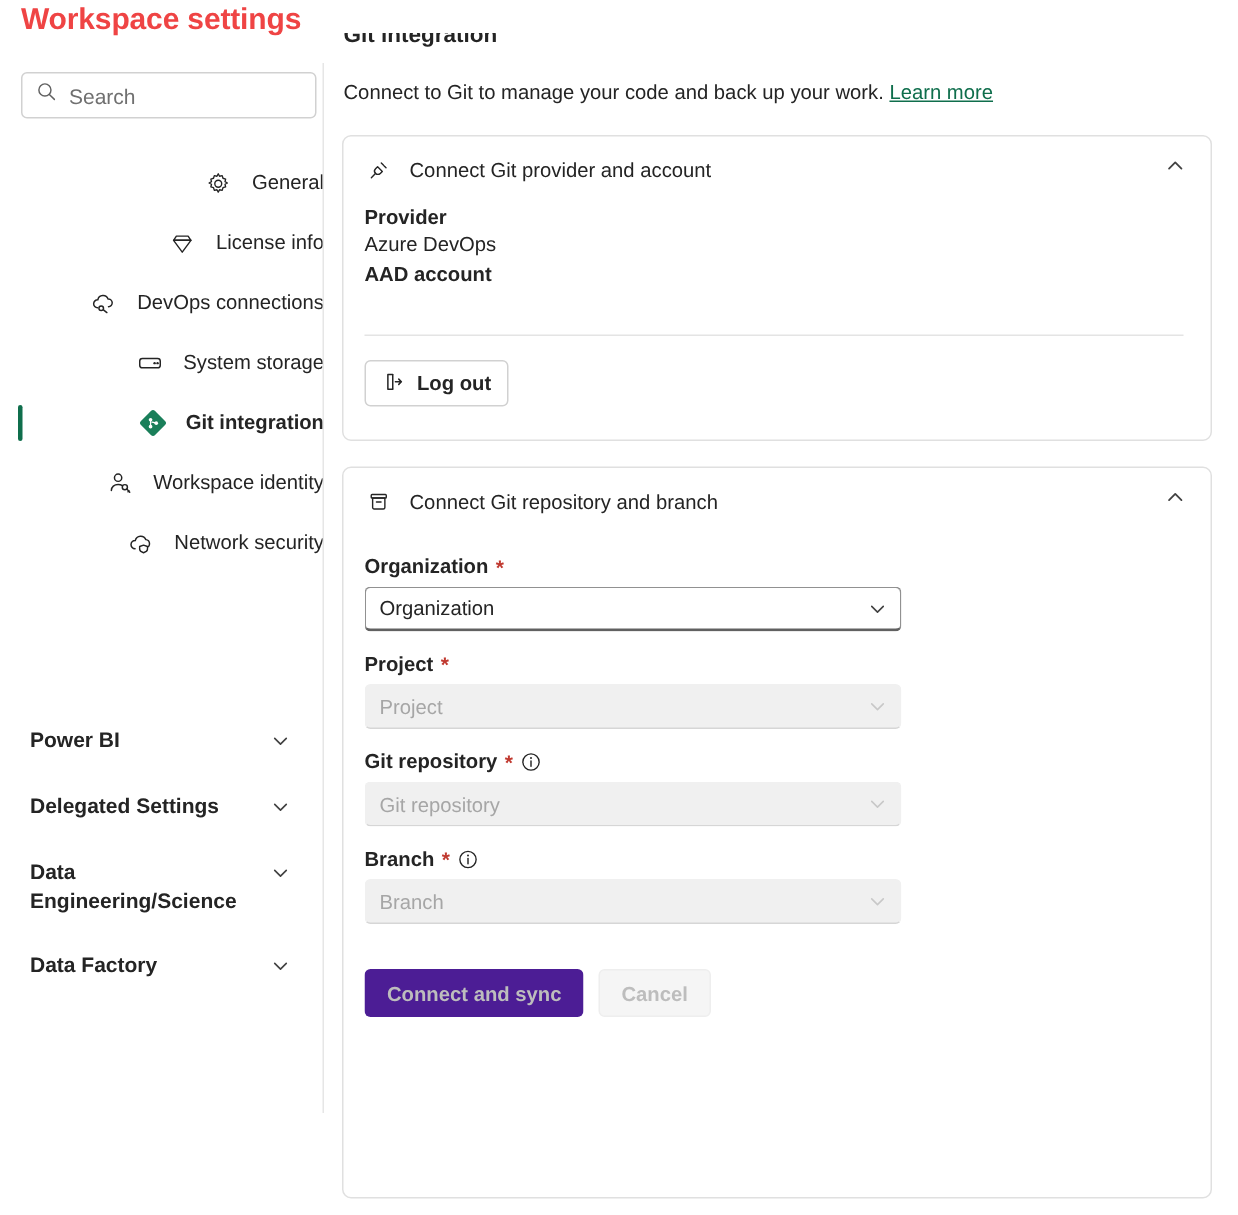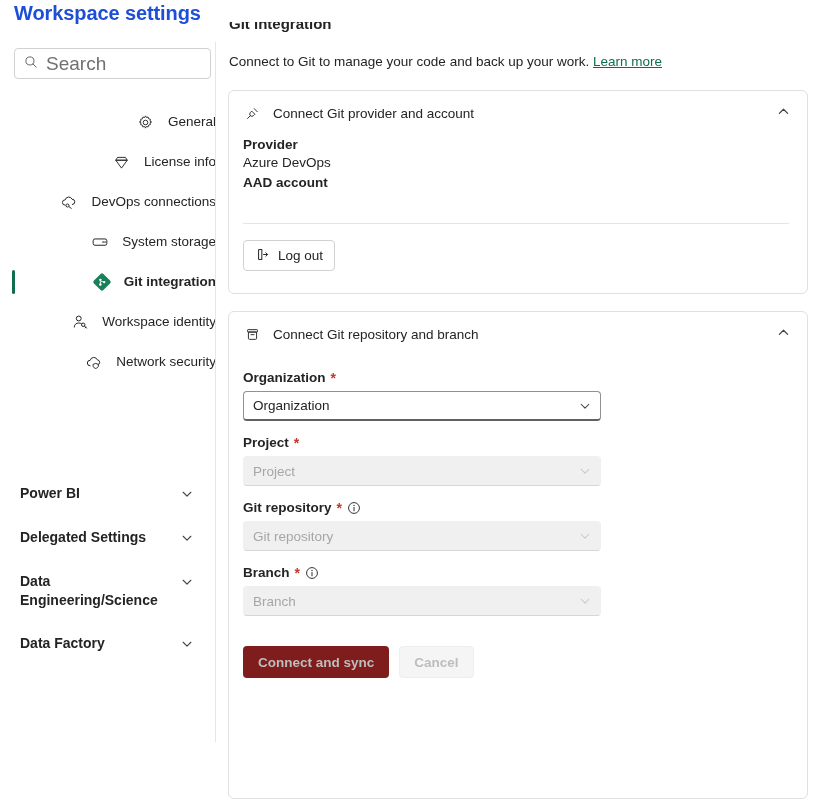--- a/index.html
+++ b/index.html
@@ -13,21 +13,21 @@
   }
   .app { position: relative; width: 825px; height: 810px; }
 
   
   .page-title {
     position: absolute;
     left: 14px; top: 2px;
     font-size: 20px;
     font-weight: 700;
     letter-spacing: -0.1px;
-    color: #1d4ed8;
+    color: #ef4444;
   }
 
   
   .sidebar {
     position: absolute;
     left: 0; top: 40px;
     width: 216px; height: 770px;
     background: #ffffff;
   }
   .sidebar-divider {
@@ -44,21 +44,21 @@
     border-radius: 4px;
     background: #fff;
     display: flex;
     align-items: center;
     padding: 0 9px;
     gap: 8px;
   }
   .search-input {
     border: 0; outline: 0;
     font-family: "Liberation Sans", sans-serif;
-    font-size: 19px;
+    font-size: 14px;
     color: #000000;
     background: transparent;
     width: 100%;
     padding: 0;
   }
   .search-input::placeholder { color: #707070; opacity: 1; }
 
   .nav { position: absolute; left: 0; top: 62px; width: 216px; }
   .nav-item {
     position: relative;
@@ -167,21 +167,21 @@
     display: inline-flex;
     align-items: center;
     gap: 8px;
     height: 31px;
     padding: 0 11px;
     border: 1px solid #d1d1d1;
     border-radius: 4px;
     background: #fff;
     font-family: "Liberation Sans", sans-serif;
     font-size: 13.5px;
-    font-weight: 400;
+    font-weight: 700;
     color: #242424;
     cursor: pointer;
   }
   .logout-wrap { margin-top: 16px; }
 
   
   .field { margin-top: 14px; }
   .field-label {
     display: flex;
     align-items: center;
@@ -235,21 +235,21 @@
     outline: none;
   }
   .textinput::placeholder { color: #bdbdbd; opacity: 1; }
 
   .actions { margin-top: 30px; display: flex; gap: 10px; }
   .btn-disabled {
     height: 32px;
     padding: 0 14px;
     border: 1px solid transparent;
     border-radius: 4px;
-    background: #7f1d1d;
+    background: #4c1d95;
     color: #bdbdbd;
     font-family: "Liberation Sans", sans-serif;
     font-size: 13.5px;
     font-weight: 700;
     cursor: default;
   }
   .btn-disabled.ghost { background: #f5f5f5; border-color: #eeeeee; }
 </style>
 </head>
 <body>

